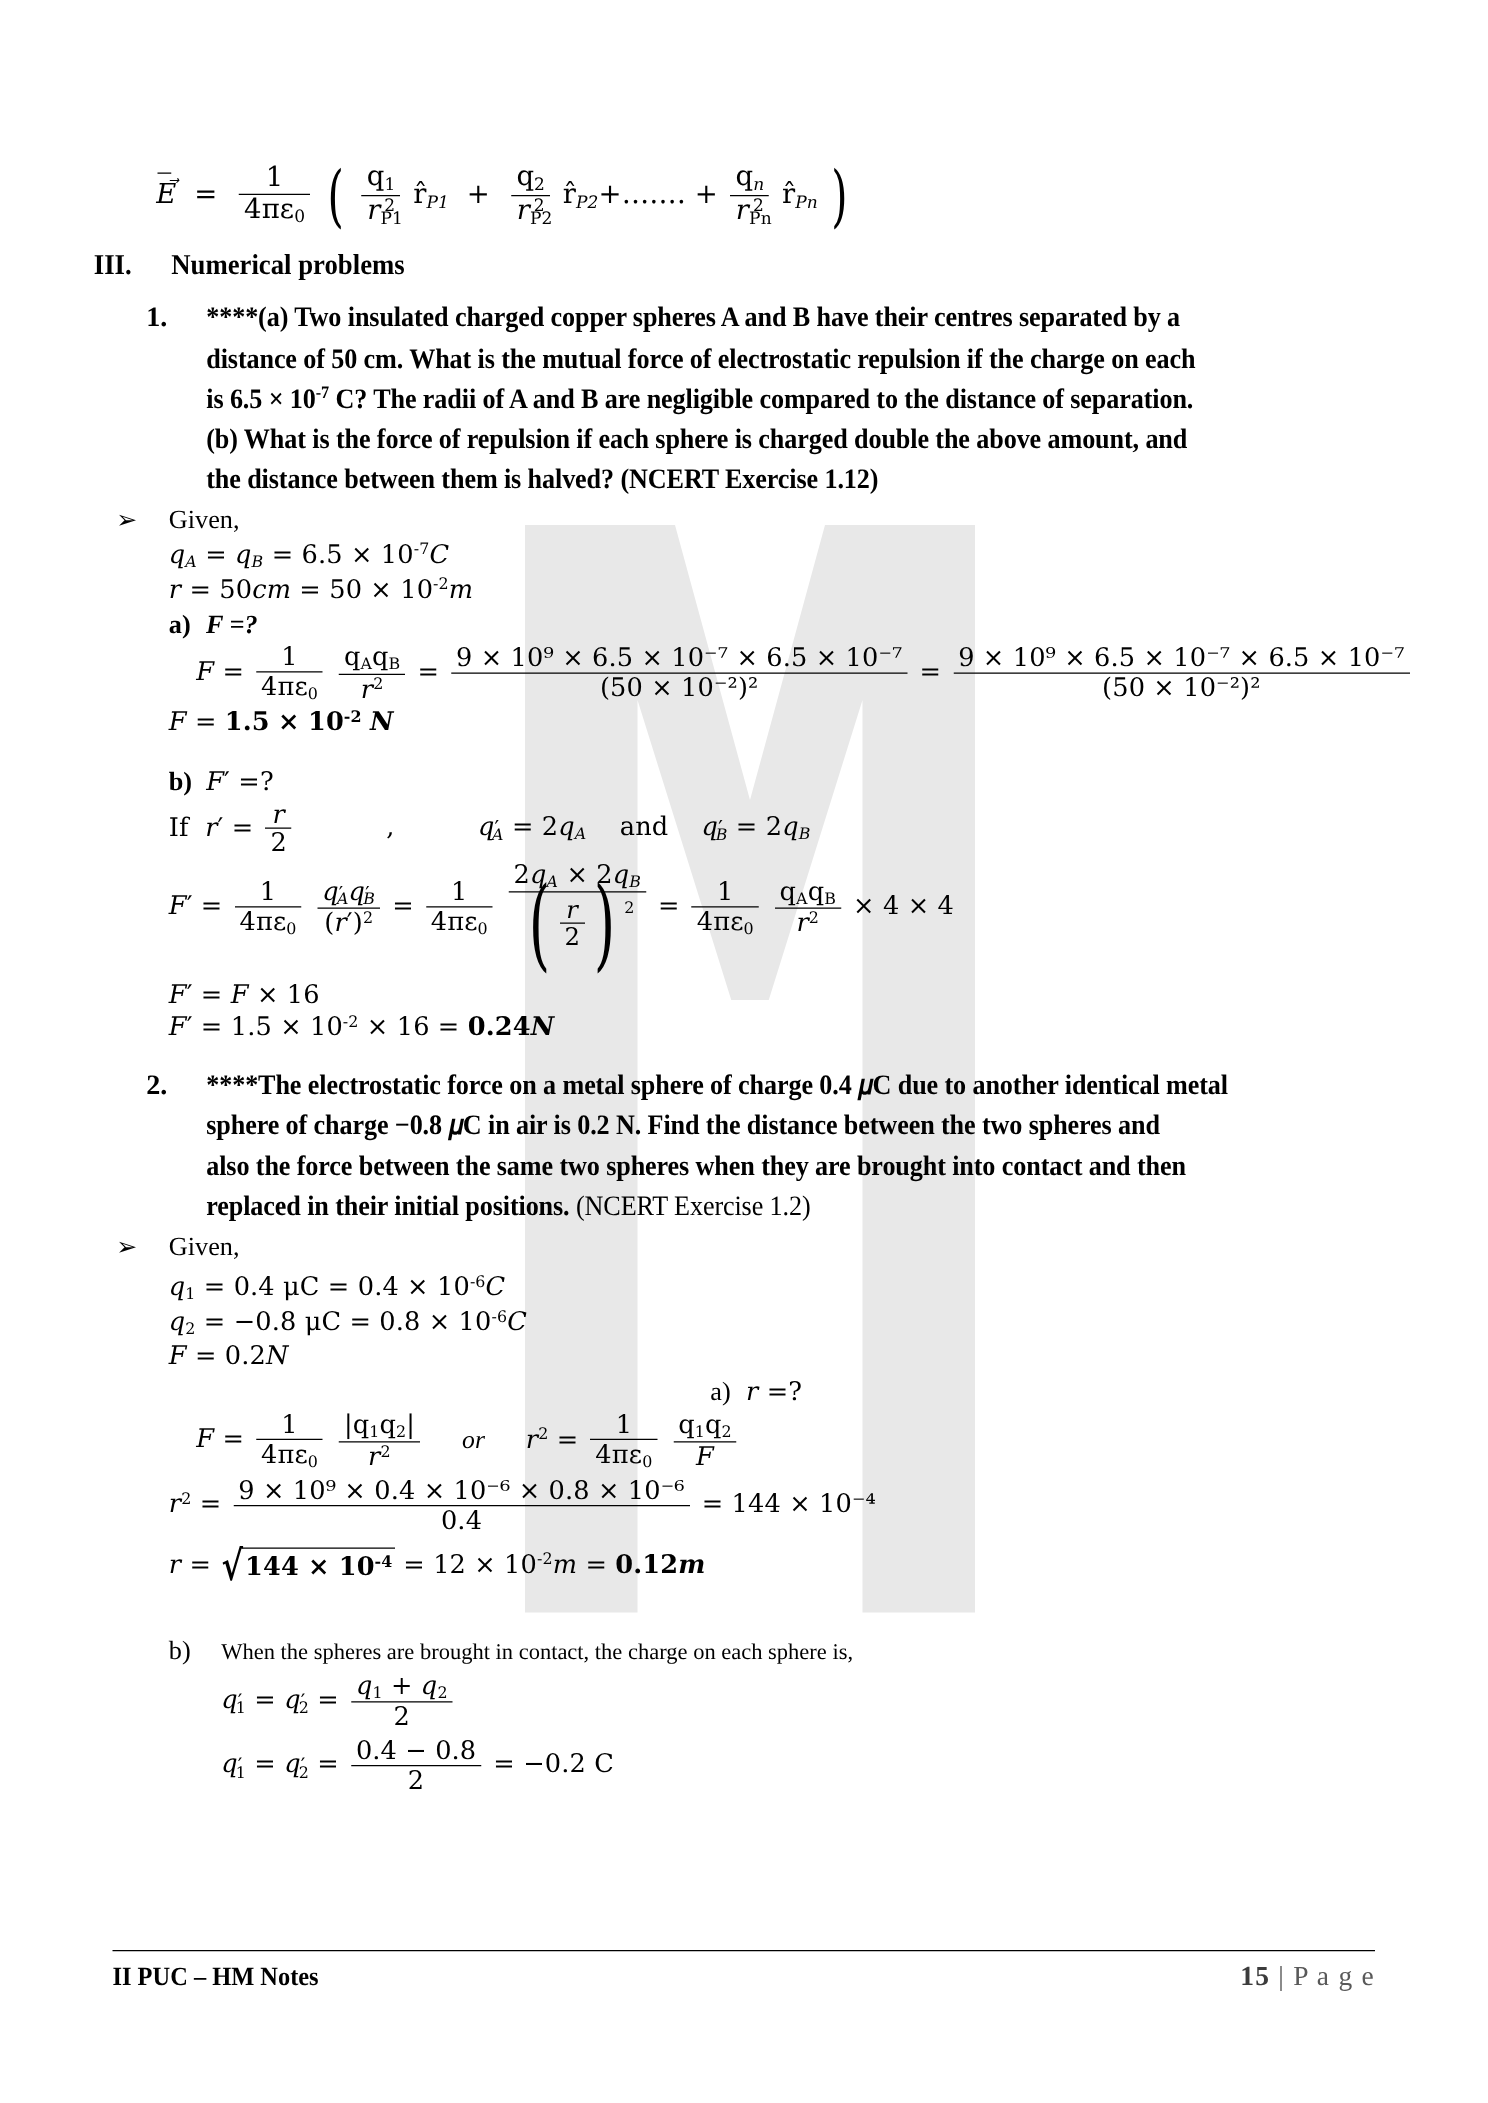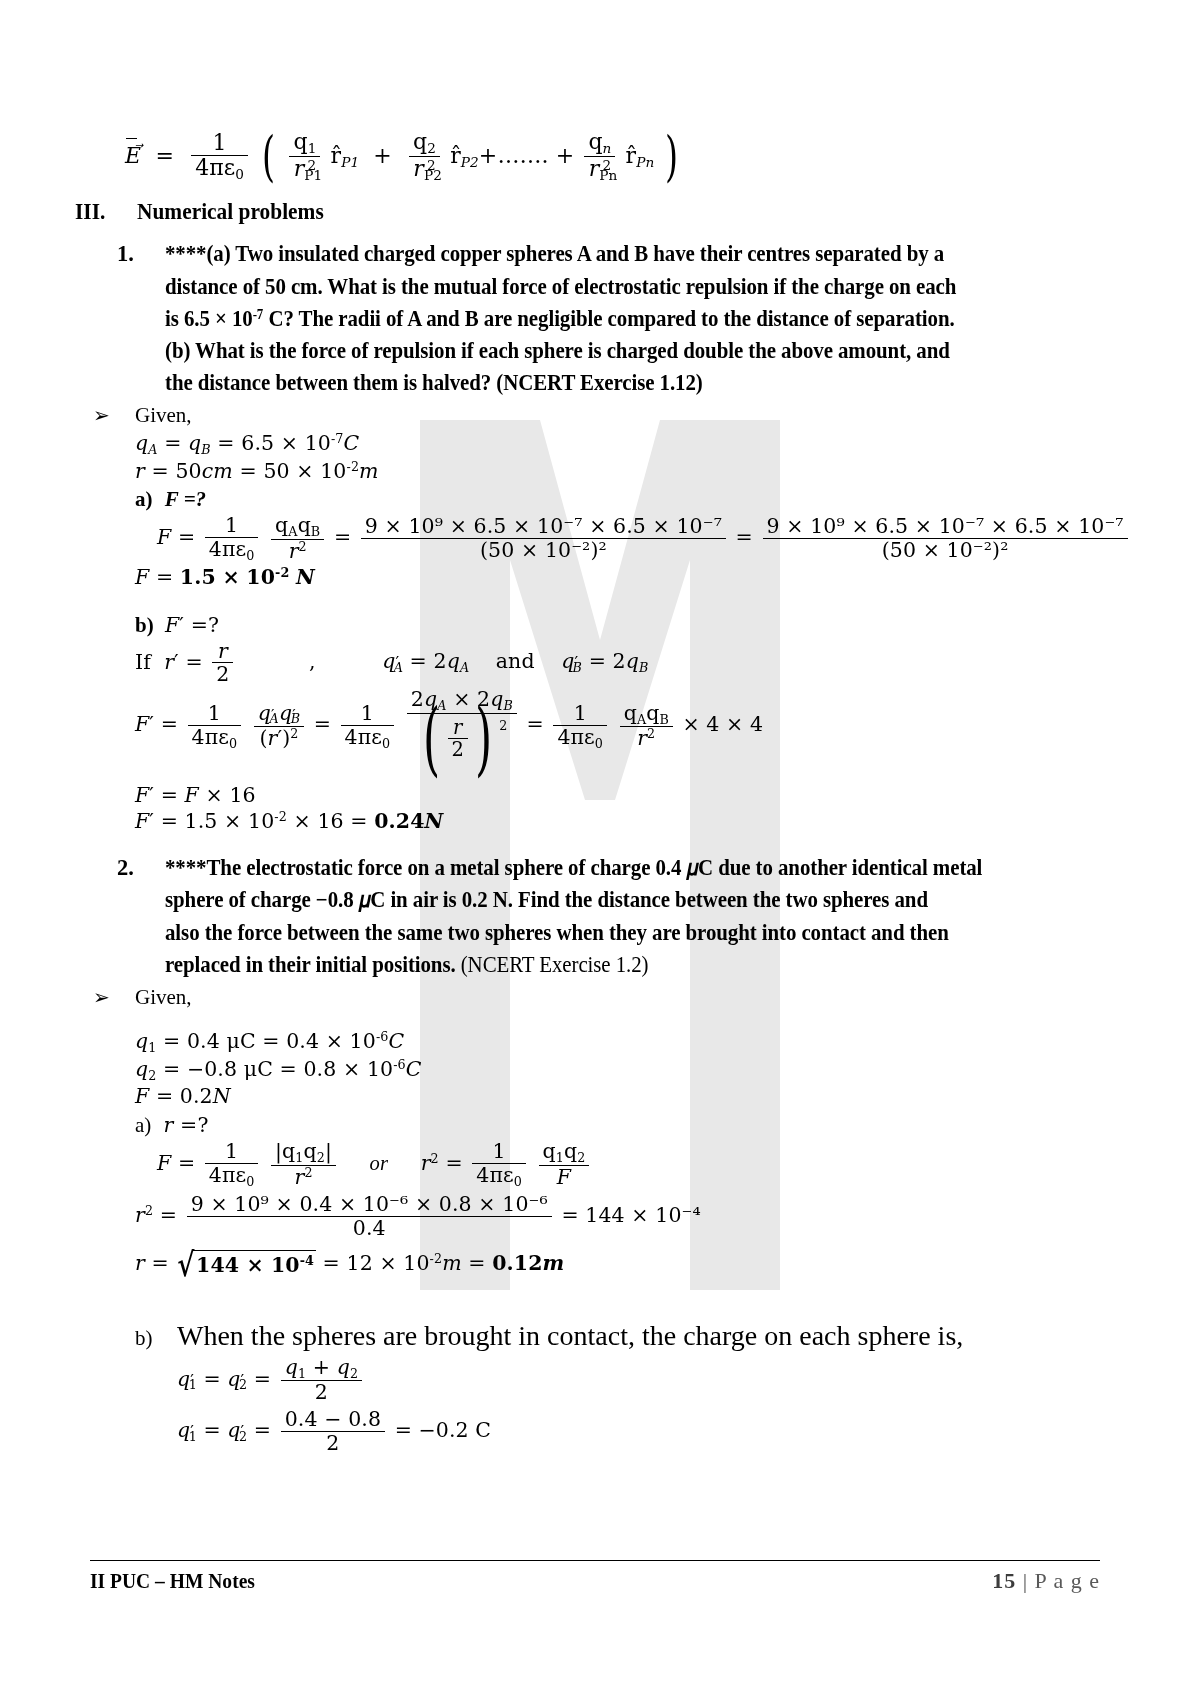--- a/index.html
+++ b/index.html
@@ -327,32 +327,32 @@
           <div><span>replaced in their initial positions.</span><span class="reg"> (NCERT Exercise 1.2)</span></div>
         </div>
       </div>
     </div>
 
     <div class="given-row">
       <div class="arrow">➢</div>
       <div class="given-lbl">Given,</div>
     </div>
 
-    <div class="indent2" style="margin-top:18px;">
+    <div class="indent2" style="margin-top:6px;">
       <div class="mathline">
         <span class="isub">q</span><sub>1</sub> <span class="up">= 0.4 μC = 0.4 ×</span> <span class="up">10<sup>-6</sup></span><span class="isub">C</span>
       </div>
       <div class="mathline">
         <span class="isub">q</span><sub>2</sub> <span class="up">= −0.8 μC = 0.8 ×</span> <span class="up">10<sup>-6</sup></span><span class="isub">C</span>
       </div>
       <div class="mathline">
         <span class="isub">F</span> <span class="up">= 0.2</span><span class="isub">N</span>
       </div>
 
-      <div class="lbl-ab-reg" style="margin-top:2px;">
+      <div class="lbl-ab-reg" style="margin-top:2px;text-align:center;">
         <span>a)</span>
         <span class="mathline" style="margin-left:7px;"><span class="isub">r</span> <span class="up">=?</span></span>
       </div>
 
       <div class="mathline eqrow" style="margin-left:22px;">
         <span class="isub">F</span> <span class="up">=</span>
         <span class="frac"><span class="num up">1</span><span class="den up">4πε<sub>0</sub></span></span>
         <span class="frac"><span class="num up">|q<sub>1</sub>q<sub>2</sub>|</span><span class="den"><span class="isub">r</span><sup>2</sup></span></span>
         <span class="isub" style="margin-left:24px;font-family:Liberation Serif, serif;">or</span>
         <span style="margin-left:26px;"><span class="isub">r</span><sup>2</sup> <span class="up">=</span></span>
@@ -367,21 +367,21 @@
       </div>
 
       <div class="mathline" style="margin-top:4px;">
         <span class="isub">r</span> <span class="up">=</span>
         <span class="sqrt-wrap"><span class="sqrt-sym">√</span><span class="sqrt-body up">144 × 10<sup>-4</sup></span></span>
         <span class="up">= 12 × 10<sup>-2</sup></span><span class="isub">m</span> <span class="up">=</span> <span class="bn">0.</span><span class="bn">12</span><span class="bi">m</span>
       </div>
 
       <div style="margin-top:34px; display:flex; align-items:baseline;">
         <div class="lbl-ab-reg" style="width:42px; flex:0 0 42px;">b)</div>
-        <div style="font-family:'Liberation Serif',serif; font-size:28px;">When the spheres are brought in contact, the charge on each sphere is,</div>
+        <div style="font-family:'Liberation Serif',serif; font-size:18px;">When the spheres are brought in contact, the charge on each sphere is,</div>
       </div>
 
       <div class="mathline" style="margin-left:42px; margin-top:4px;">
         <span class="isub">q</span><span class="up" style="font-size:.78em">′</span><sub style="margin-left:-.42em">1</sub> <span class="up">=</span>
         <span class="isub">q</span><span class="up" style="font-size:.78em">′</span><sub style="margin-left:-.42em">2</sub> <span class="up">=</span>
         <span class="frac"><span class="num"><span class="isub">q</span><sub>1</sub> <span class="up">+</span> <span class="isub">q</span><sub>2</sub></span><span class="den up">2</span></span>
       </div>
 
       <div class="mathline" style="margin-left:42px; margin-top:4px;">
         <span class="isub">q</span><span class="up" style="font-size:.78em">′</span><sub style="margin-left:-.42em">1</sub> <span class="up">=</span>

